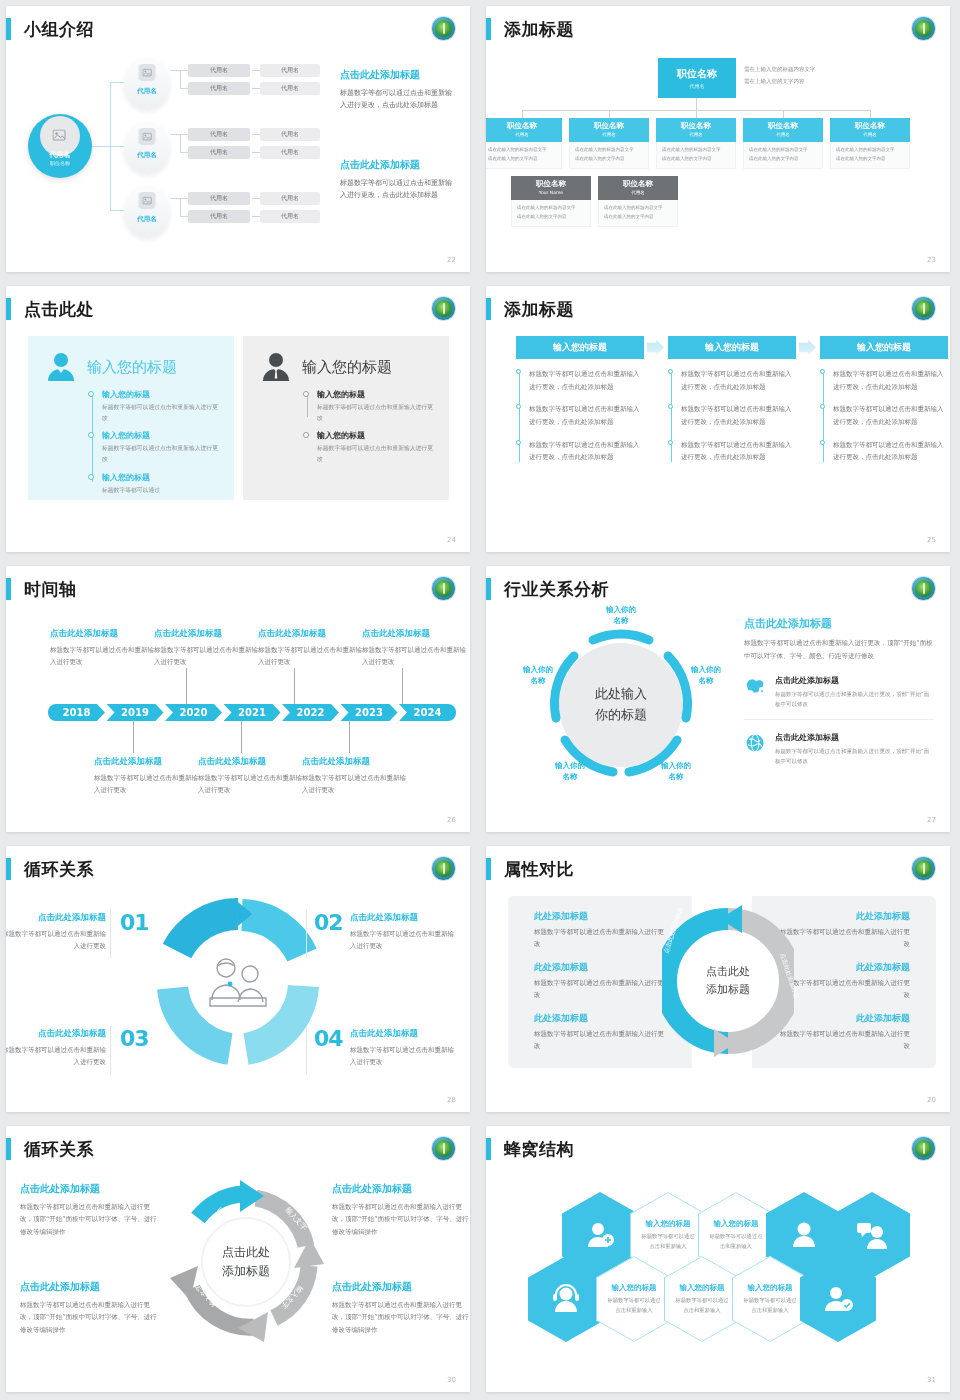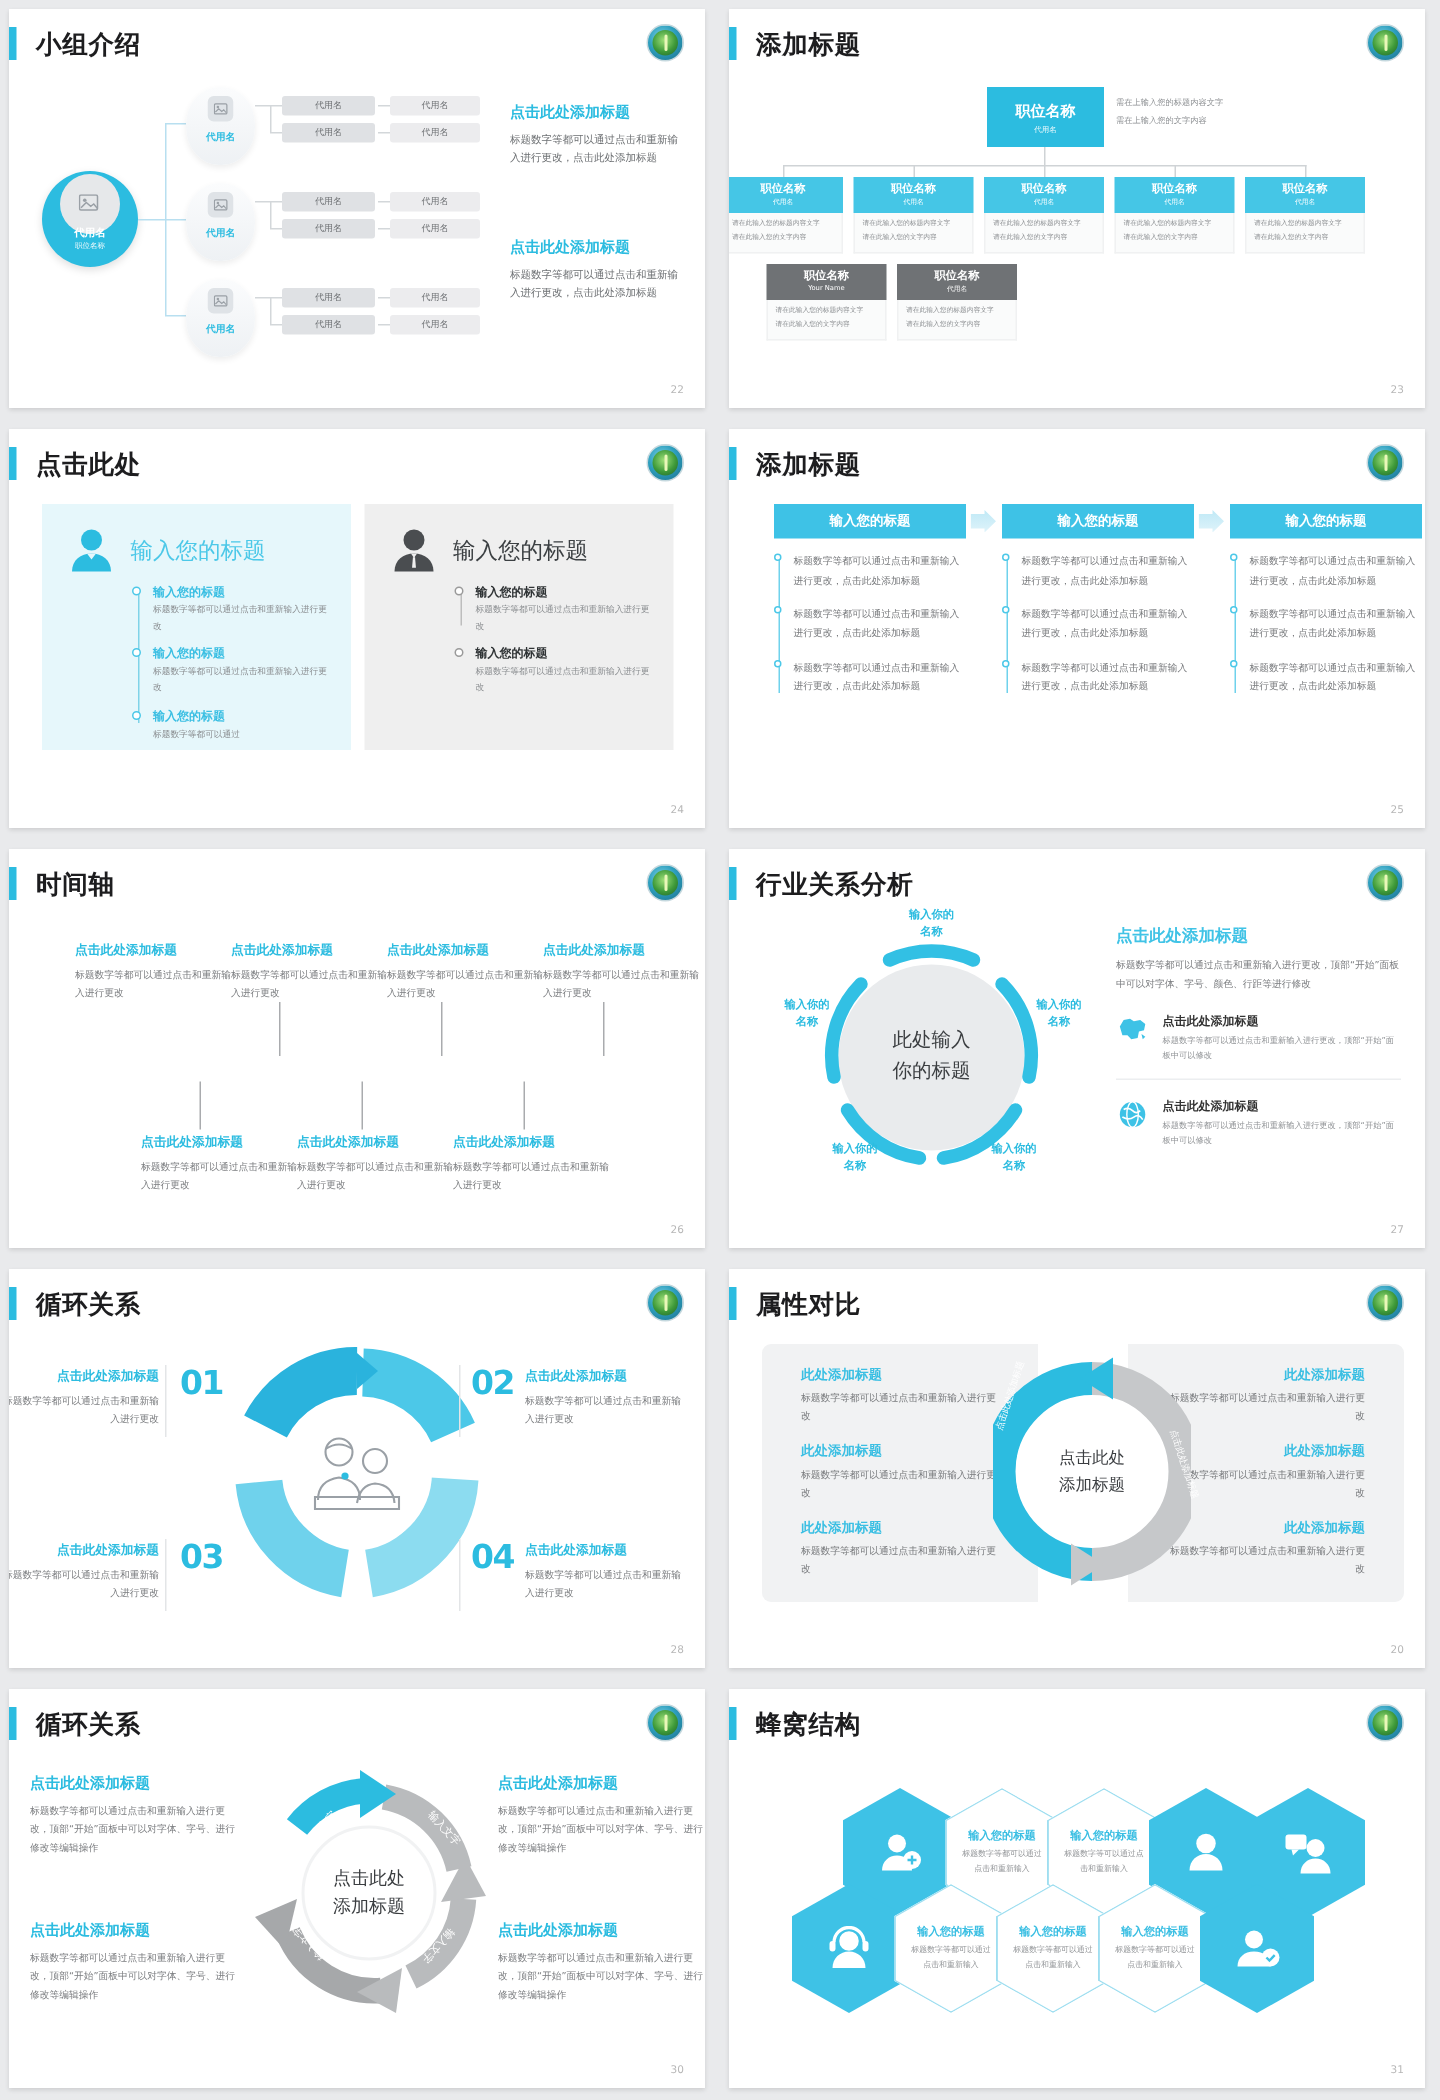--- a/index.html
+++ b/index.html
@@ -578,20 +578,29 @@
           </div>
       <div class="s26-t" style="left:356px;top:22px;">
         <h4>点击此处添加标题</h4>
         <p>标题数字等都可以通过点击和重新输入进行更改</p>
           </div>
 
       <div class="s26-tick" style="left:180px;top:62px;height:36px;"></div>
       <div class="s26-tick" style="left:288px;top:62px;height:36px;"></div>
       <div class="s26-tick" style="left:396px;top:62px;height:36px;"></div>
 
+      <div class="s26-band">
+        <div class="s26-yr">2018</div>
+        <div class="s26-yr">2019</div>
+        <div class="s26-yr">2020</div>
+        <div class="s26-yr">2021</div>
+        <div class="s26-yr">2022</div>
+        <div class="s26-yr">2023</div>
+        <div class="s26-yr">2024</div>
+      </div>
 
       <div class="s26-tick" style="left:127px;top:115px;height:32px;"></div>
       <div class="s26-tick" style="left:235px;top:115px;height:32px;"></div>
       <div class="s26-tick" style="left:343px;top:115px;height:32px;"></div>
 
       <div class="s26-t" style="left:88px;top:150px;">
         <h4>点击此处添加标题</h4>
         <p>标题数字等都可以通过点击和重新输入进行更改</p>
           </div>
       <div class="s26-t" style="left:192px;top:150px;">

